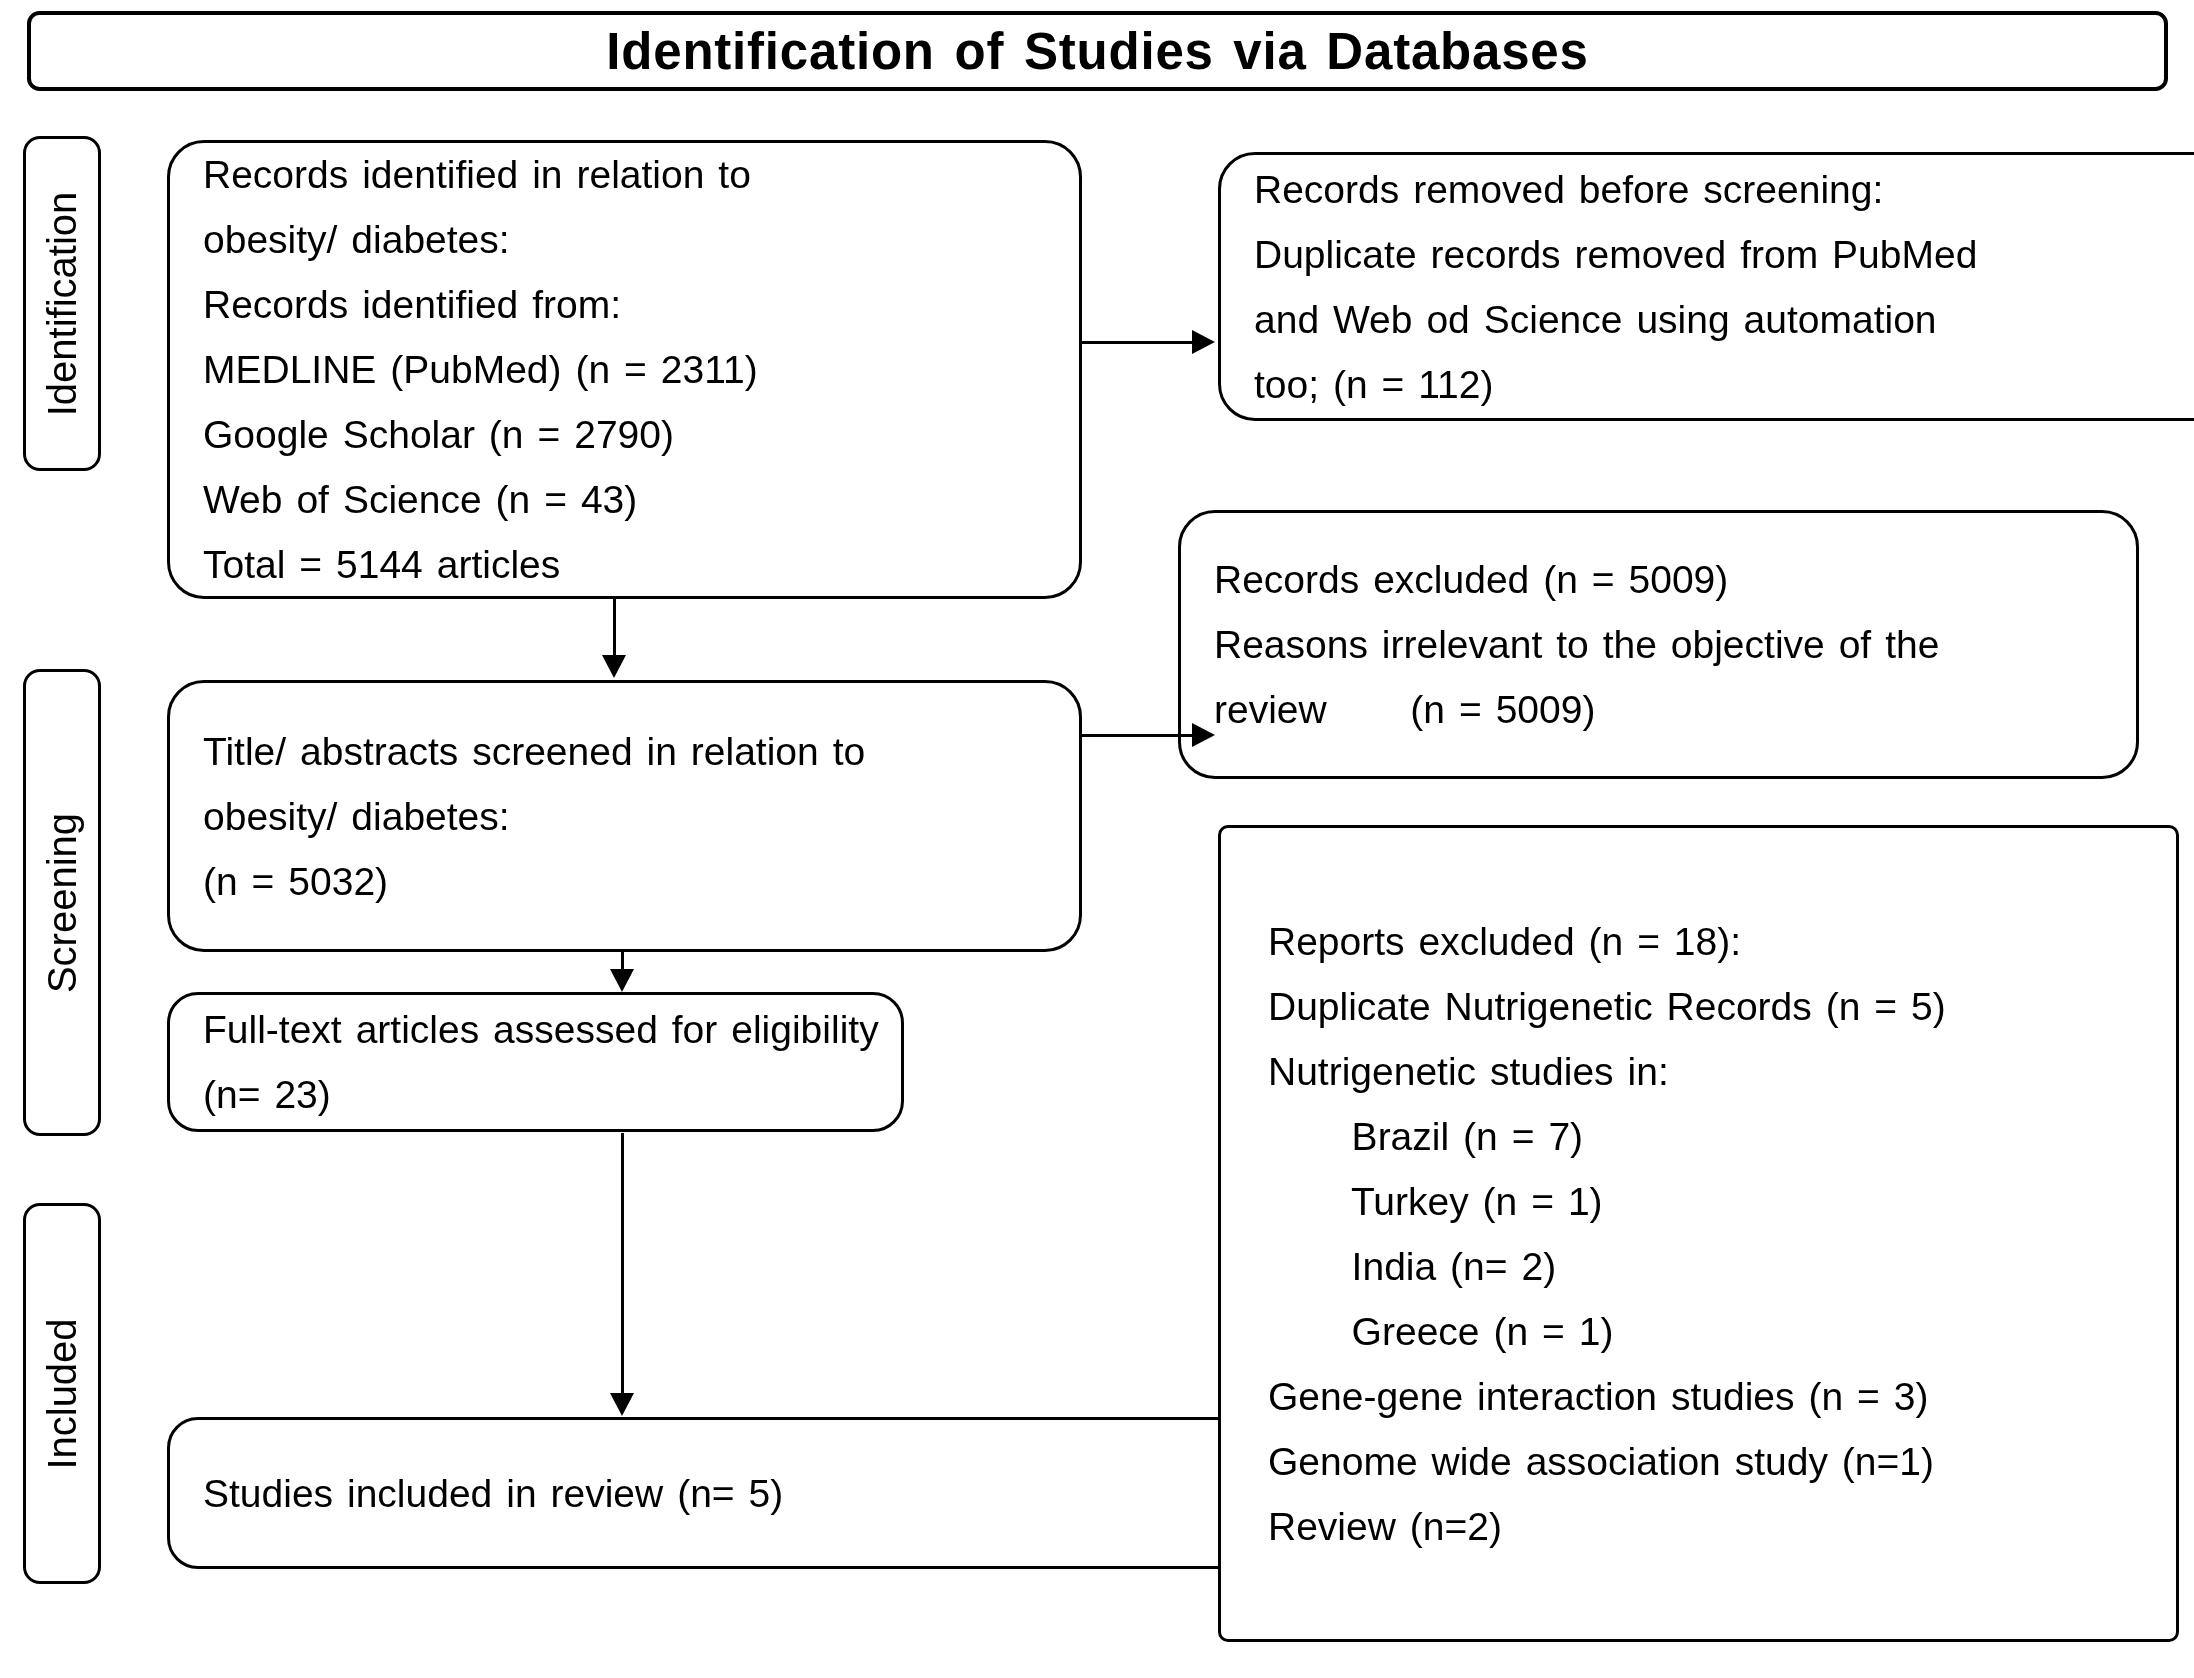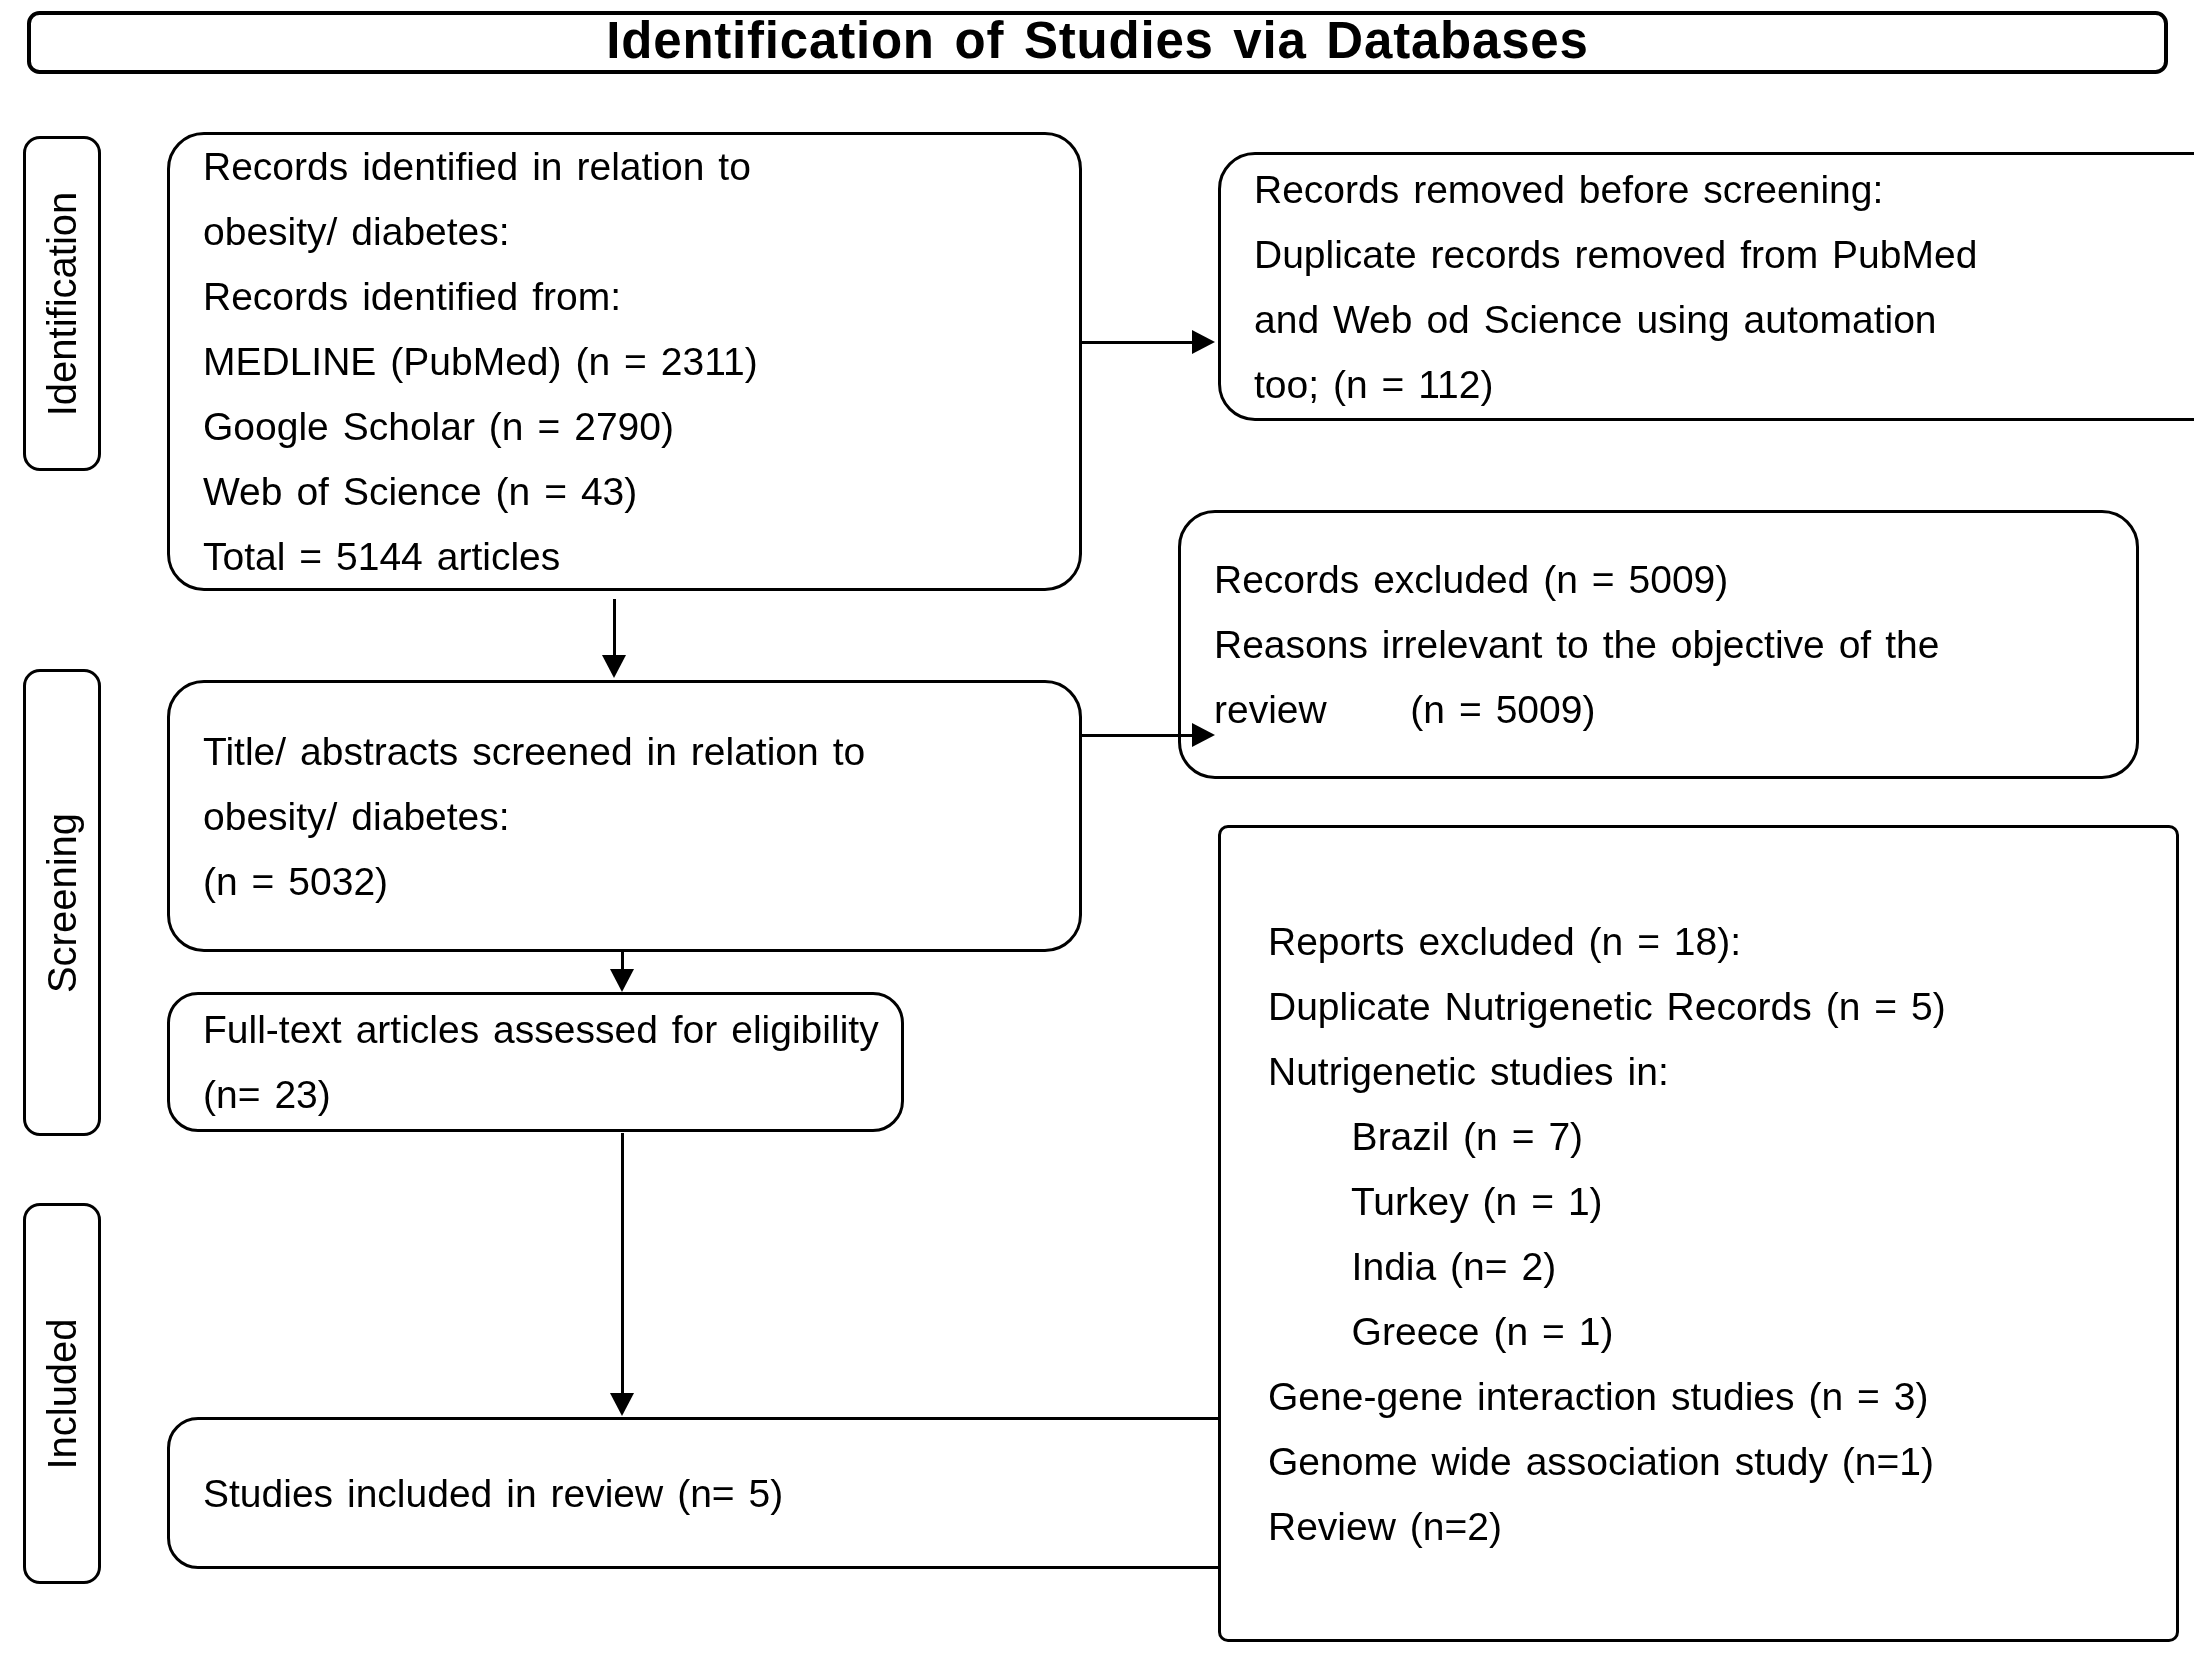--- a/index.html
+++ b/index.html
@@ -5,23 +5,23 @@
   html,body{margin:0;padding:0;background:#ffffff;}
   .canvas{
     position:relative;
     width:2194px;height:1679px;
     background:#ffffff;
     font-family:"Liberation Sans","DejaVu Sans",sans-serif;
     color:#000;
   }
   
   .title-bar{
-    position:absolute;left:27px;top:11px;width:2141px;height:63px;
+    position:absolute;left:27px;top:11px;width:2141px;height:80px;
     border:4.7px solid #000;border-radius:12.5px;box-sizing:border-box;
-    display:flex;align-items:flex-end;justify-content:center;
+    display:flex;align-items:center;justify-content:center;
     background:#fff;
   }
   .title-bar span{
     font-size:51px;font-weight:bold;letter-spacing:0.8px;word-spacing:4.7px;
   }
   
   .rail{
     position:absolute;left:23.4px;width:78px;
     border:3.9px solid #000;border-radius:17px;box-sizing:border-box;
     background:#fff;
@@ -36,21 +36,21 @@
   .rail-included{top:1203px;height:381px;}
   
   .box{
     position:absolute;box-sizing:border-box;background:#fff;
     border:3.9px solid #000;border-radius:37px;
     display:flex;flex-direction:column;justify-content:center;
     padding:7.8px 33px;
     font-size:39px;line-height:65px;word-spacing:3.1px;
   }
   .ln{white-space:pre;}
-  .box-a{left:167px;top:132px;width:915px;height:459px;}
+  .box-a{left:167px;top:140px;width:915px;height:459px;}
   .box-b{left:167px;top:680px;width:915px;height:272px;}
   .box-c{left:167px;top:992px;width:737px;height:140px;border-radius:31px;}
   .box-d{left:167px;top:1417px;width:1094px;height:152px;border-radius:31px;}
   .box-r1{left:1218px;top:152px;width:1074px;height:269px;}
   .box-r2{left:1178px;top:510px;width:961px;height:269px;}
   .box-r3{left:1218px;top:825px;width:961px;height:817px;border-radius:10px;padding:7.8px 47px;}
   
   .hline,.vline{position:absolute;background:#000;}
   .hline{height:3.1px;}
   .vline{width:3.1px;}

